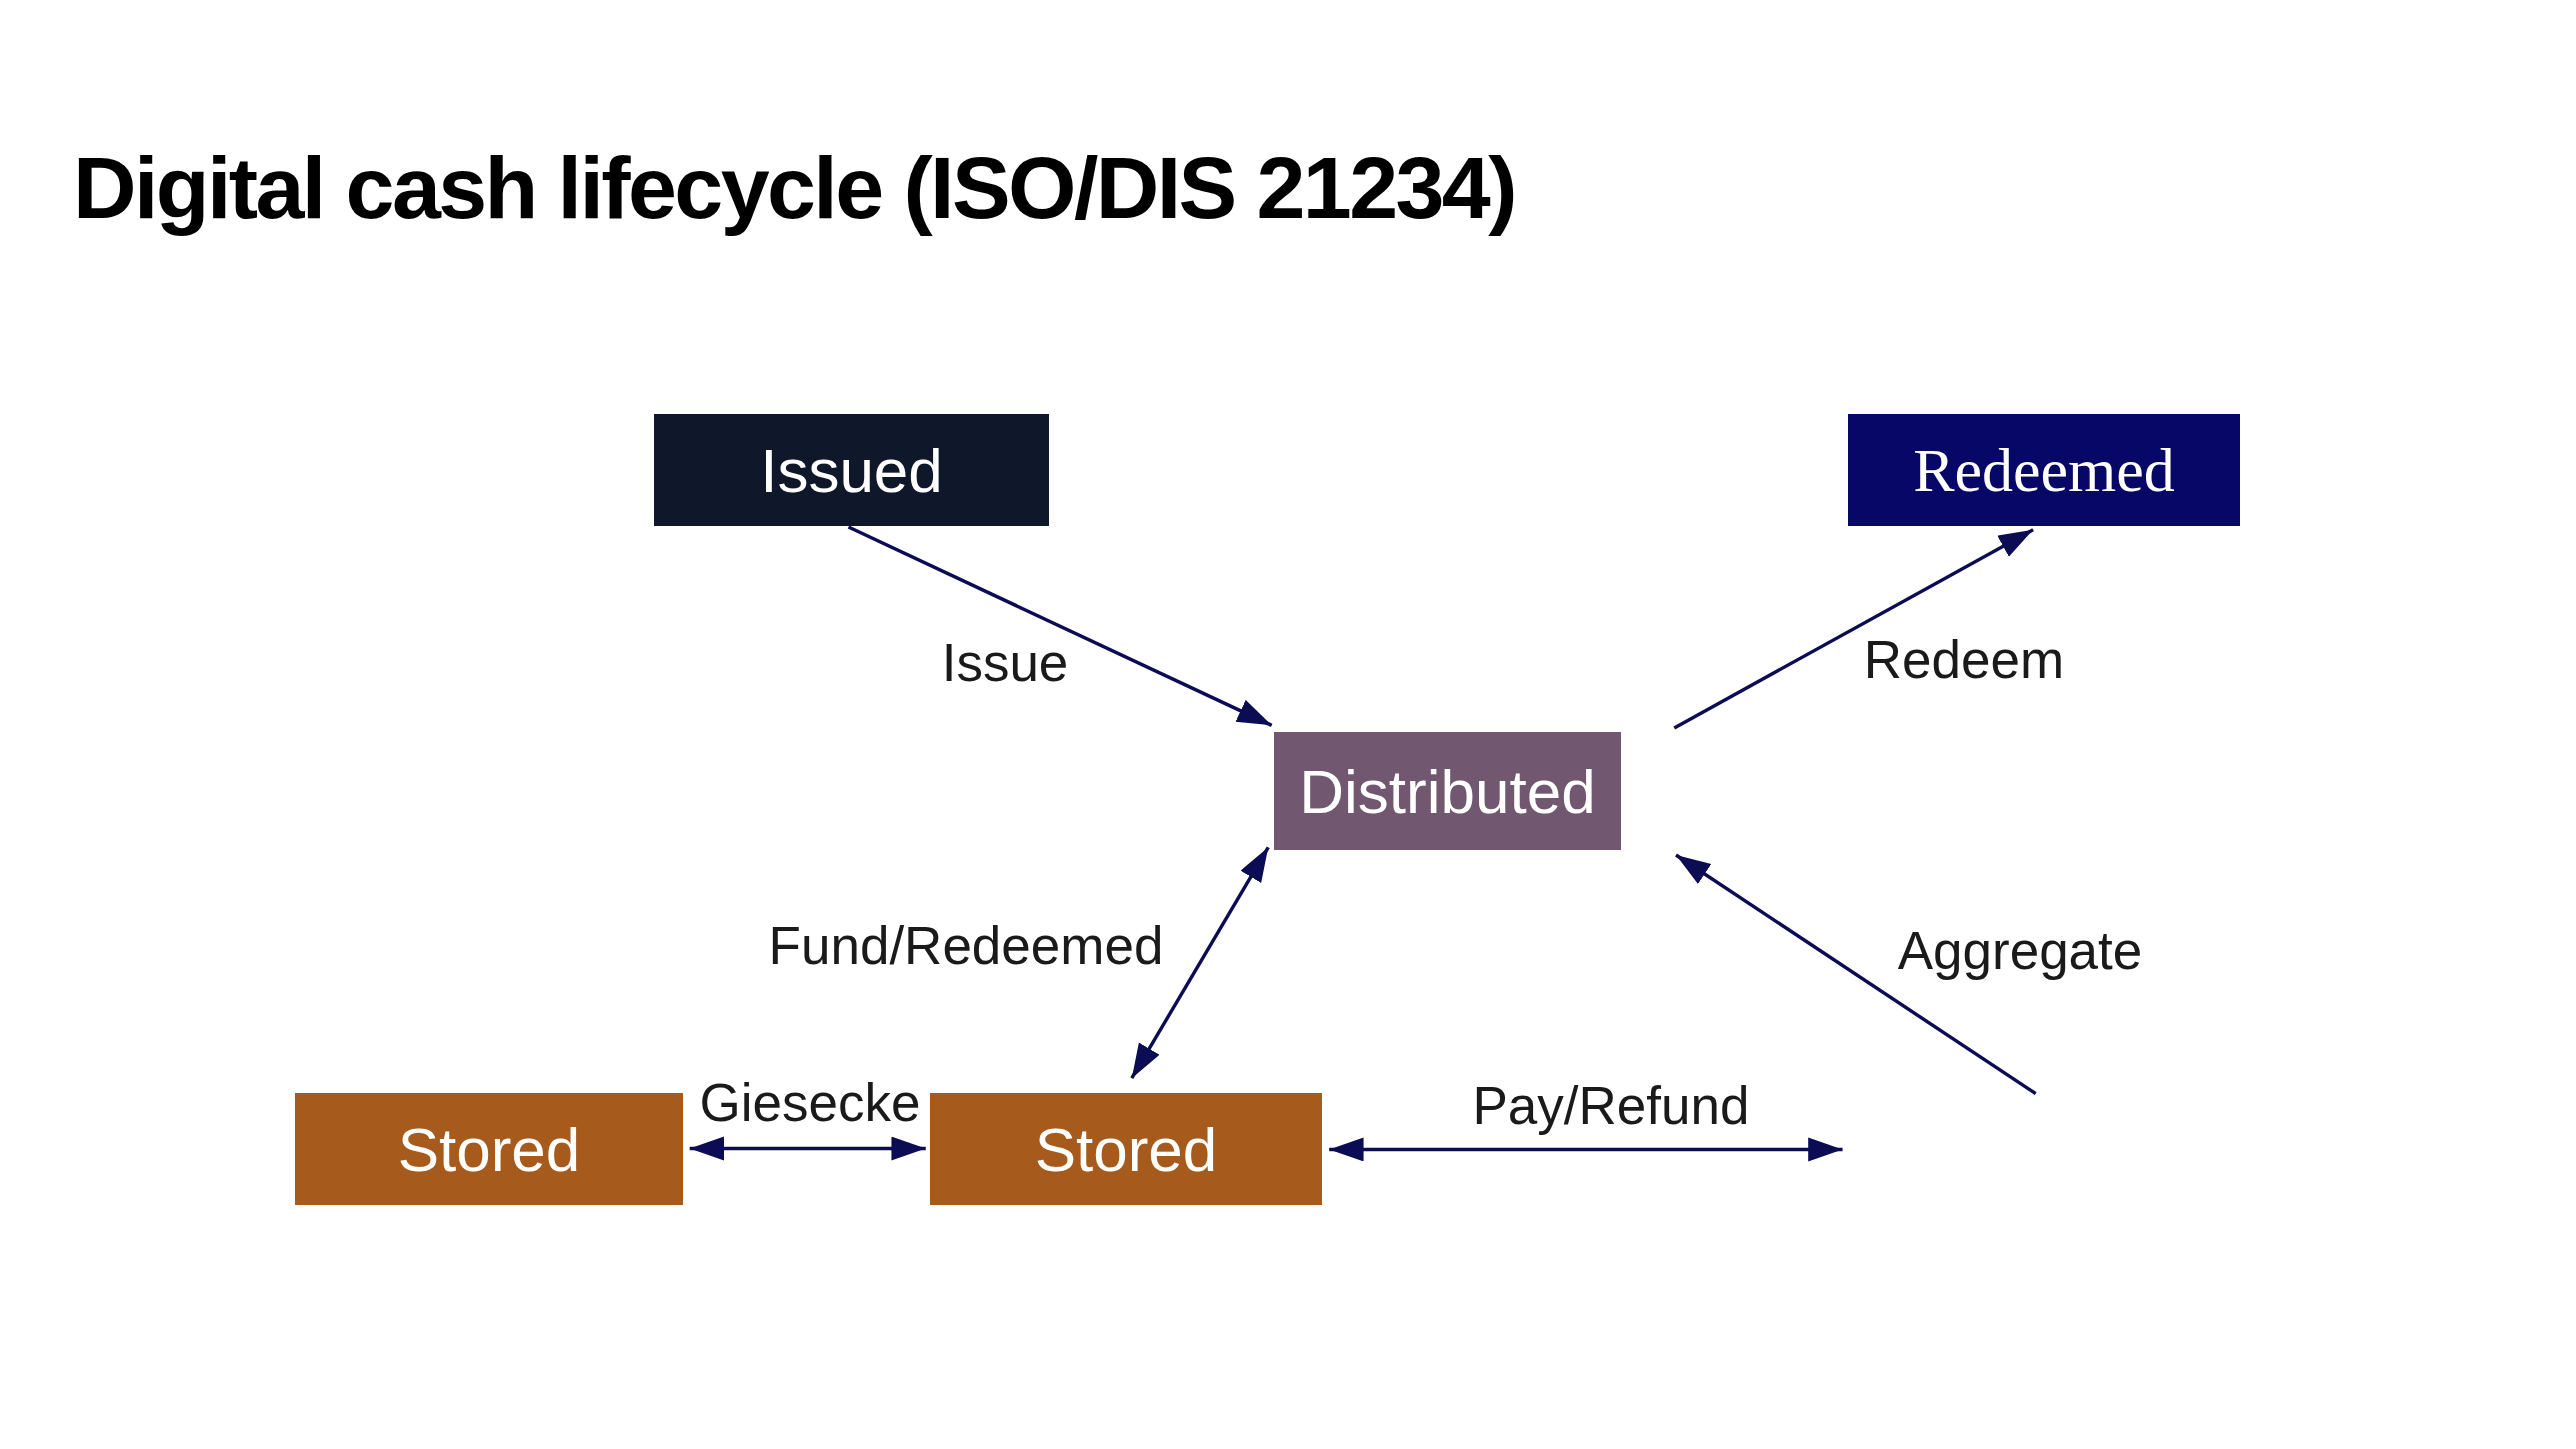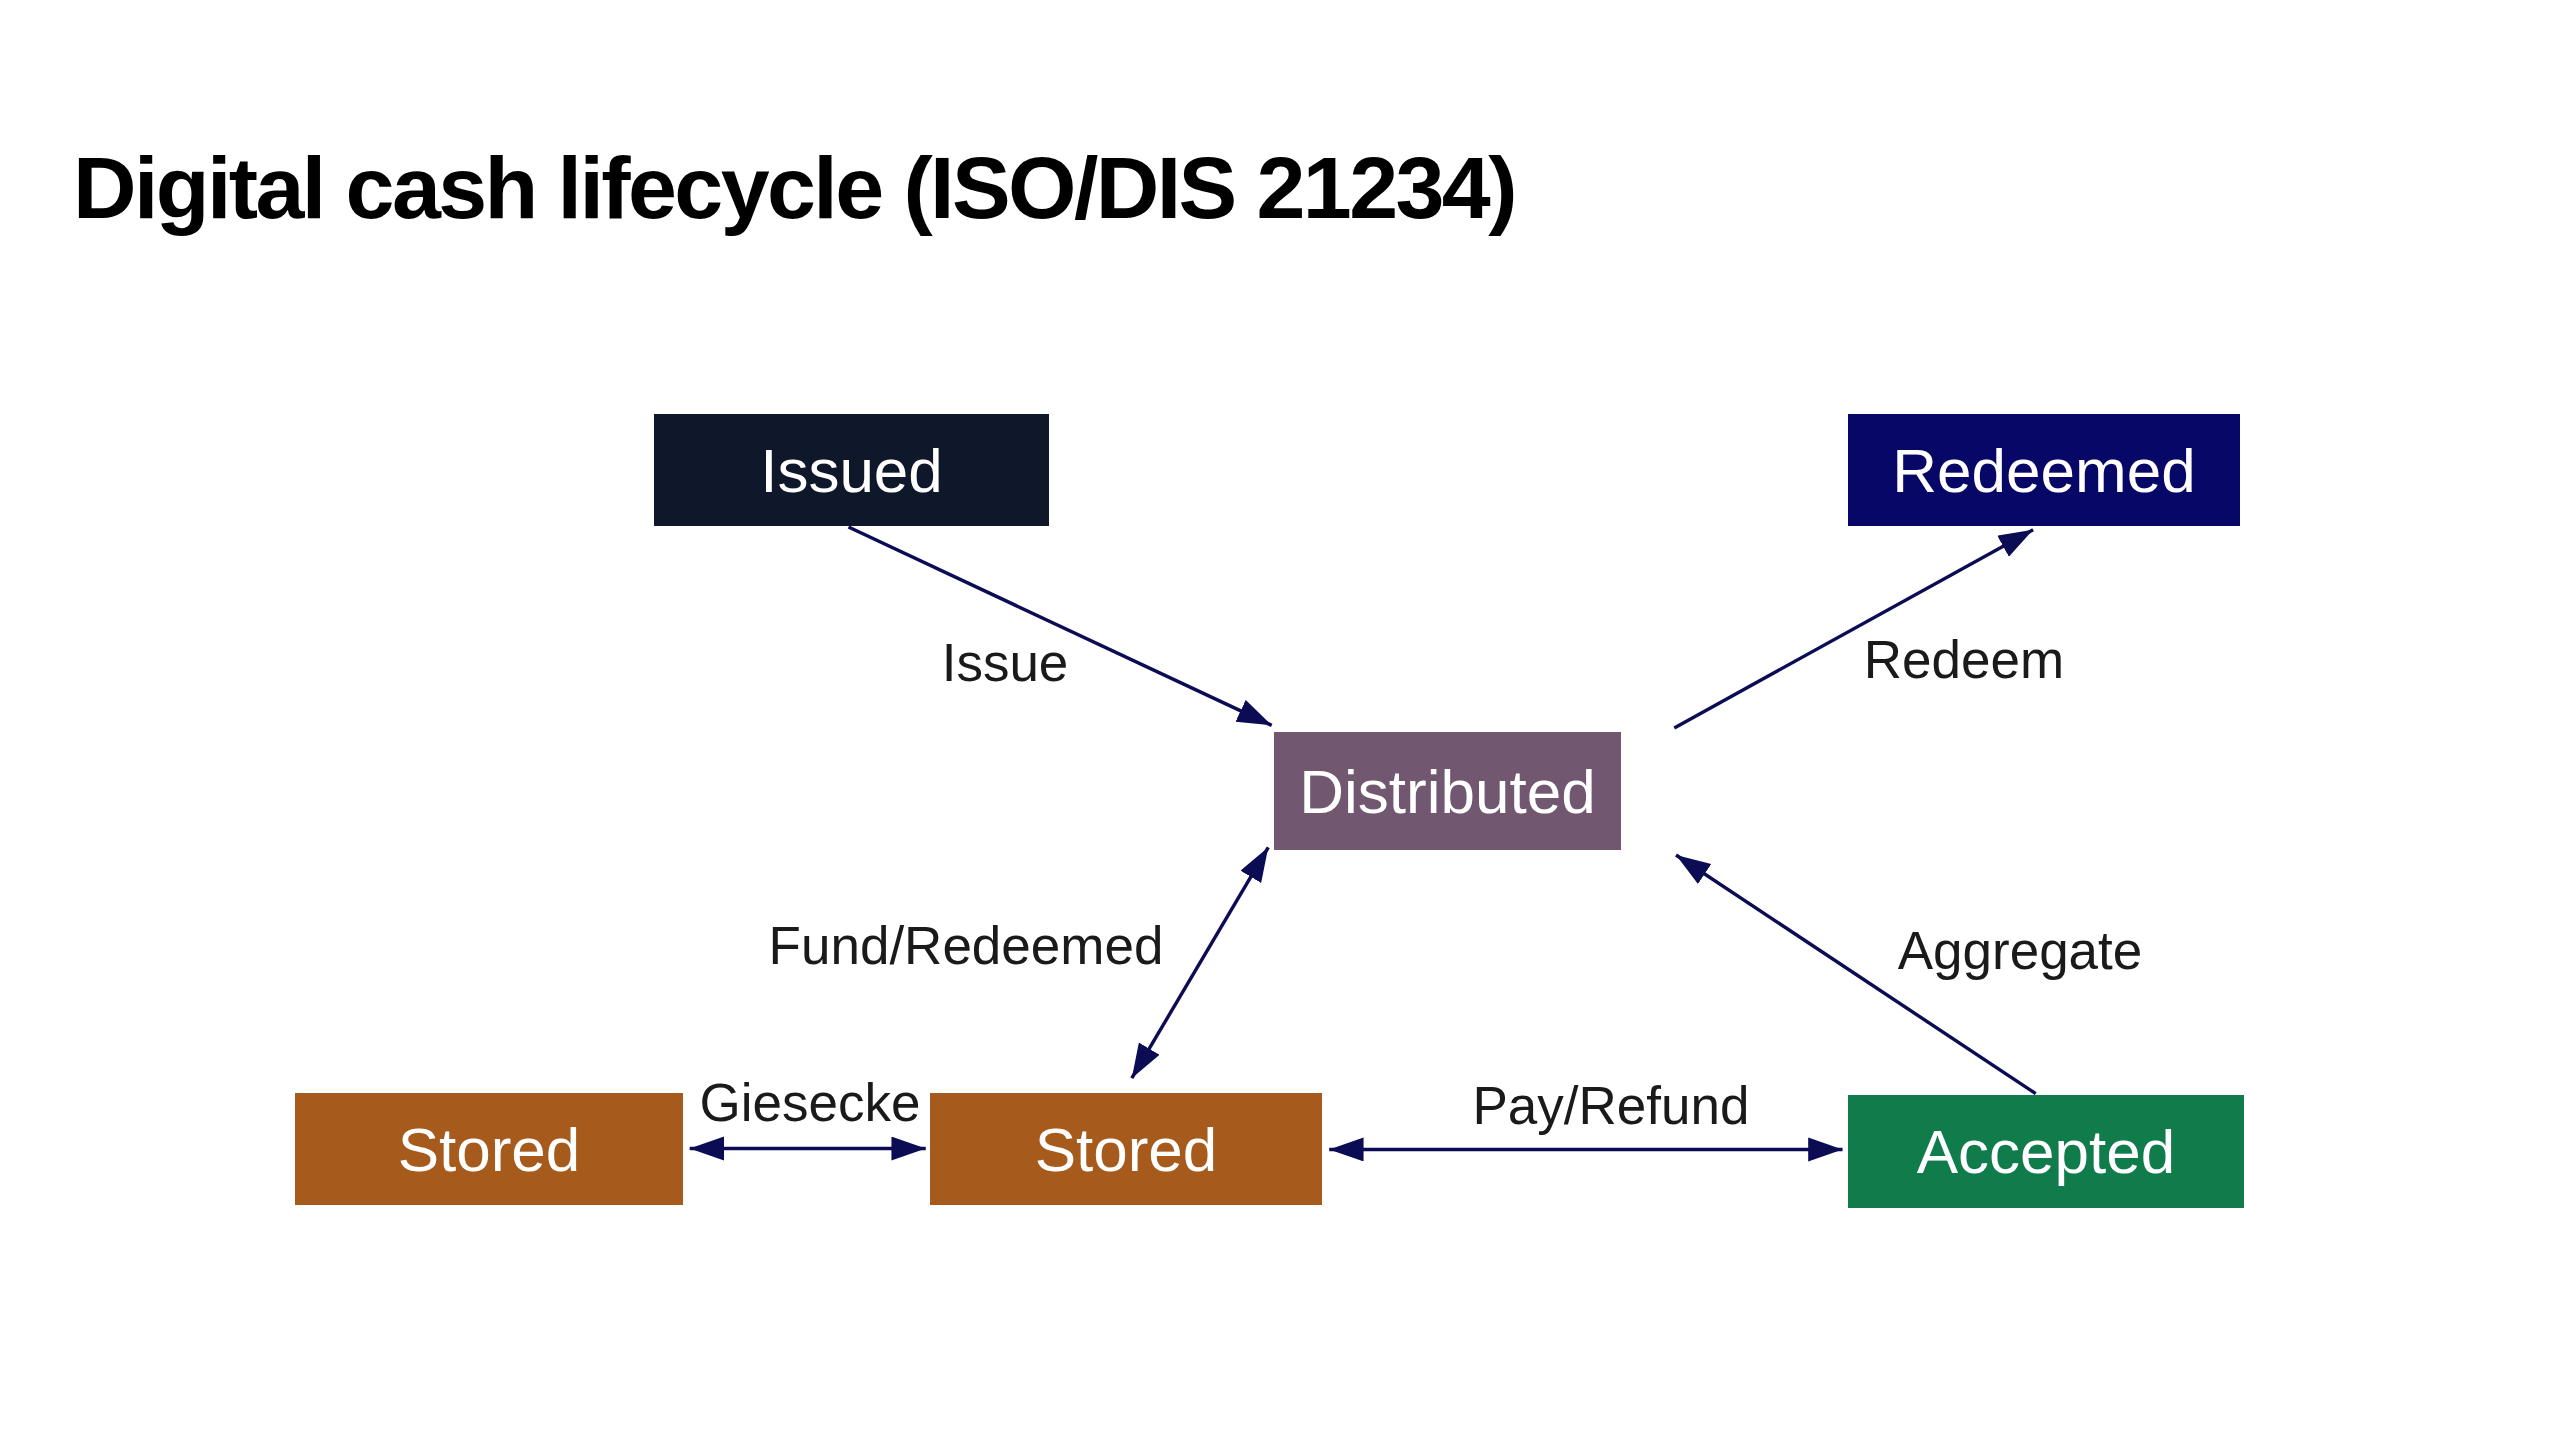--- a/index.html
+++ b/index.html
@@ -11,21 +11,21 @@
          font-size:88px;font-weight:bold;letter-spacing:-2.6px;color:#000;
          font-family:"Liberation Sans", sans-serif;}
 
   svg.edges{position:absolute;left:0;top:0;width:2576px;height:1449px;}
   svg.edges line, svg.edges path.edge{stroke:var(--arrow,#0c0c55);stroke-width:4;fill:none;}
   #ah path{fill:var(--arrow,#0c0c55);}
 
   .node{position:absolute;display:flex;align-items:center;justify-content:center;
         color:#fff;font-size:62px;font-weight:400;}
   .node-issued      {left:654px;  top:414px;  width:395px; height:112px;}
-  .node-redeemed    {left:1848px; top:414px;  width:392px; height:112px;}
+  .node-redeemed    {left:1848px; top:414px;  width:392px; height:112px;font-family:Liberation Serif, serif;}
   .node-distributed {left:1274px; top:732px;  width:347px; height:118px;}
   .node-stored-a    {left:295px;  top:1093px; width:388px; height:112px;}
   .node-stored-b    {left:930px; top:1093px; width:392px; height:112px;}
   .node-accepted    {left:1848px; top:1095px; width:396px; height:113px;}
 
   .edge-label{position:absolute;transform:translateX(-50%);
               font-size:53px;color:#1a1a1a;white-space:nowrap;}
   .lbl-issue    {left:1005px;top:632px;text-align:center;}
   .lbl-redeem   {left:1964px;top:629px;}
   .lbl-fund     {left:966px;top:915px;}
@@ -59,21 +59,20 @@
     <line x1="2371" y1="1274" x2="1952" y2="996" marker-end="url(#ah)"></line>
     <line x1="803" y1="1338" x2="1078" y2="1338" marker-start="url(#ah)" marker-end="url(#ah)"></line>
     <line x1="1548" y1="1339" x2="2146" y2="1339" marker-start="url(#ah)" marker-end="url(#ah)"></line>
   </svg>
 
   <div class="node node-issued" style="background: #0f172a;">Issued</div>
   <div class="node node-redeemed" style="background: rgb(7, 7, 104);">Redeemed</div>
   <div class="node node-distributed" style="background: rgb(113, 87, 112);">Distributed</div>
   <div class="node node-stored-a" style="background: rgb(166, 91, 29);">Stored</div>
   <div class="node node-stored-b" style="background: rgb(166, 91, 29);">Stored</div>
-  <div class="node node-accepted" style="background: rgb(16, 124, 76);">Accepted</div>
 
   <div class="edge-label lbl-issue">Issue</div>
   <div class="edge-label lbl-redeem">Redeem</div>
   <div class="edge-label lbl-fund">Fund/Redeemed</div>
   <div class="edge-label lbl-aggregate">Aggregate</div>
   <div class="edge-label lbl-transfer">Giesecke</div>
   <div class="edge-label lbl-pay">Pay/Refund</div>
 
 
 </div>

